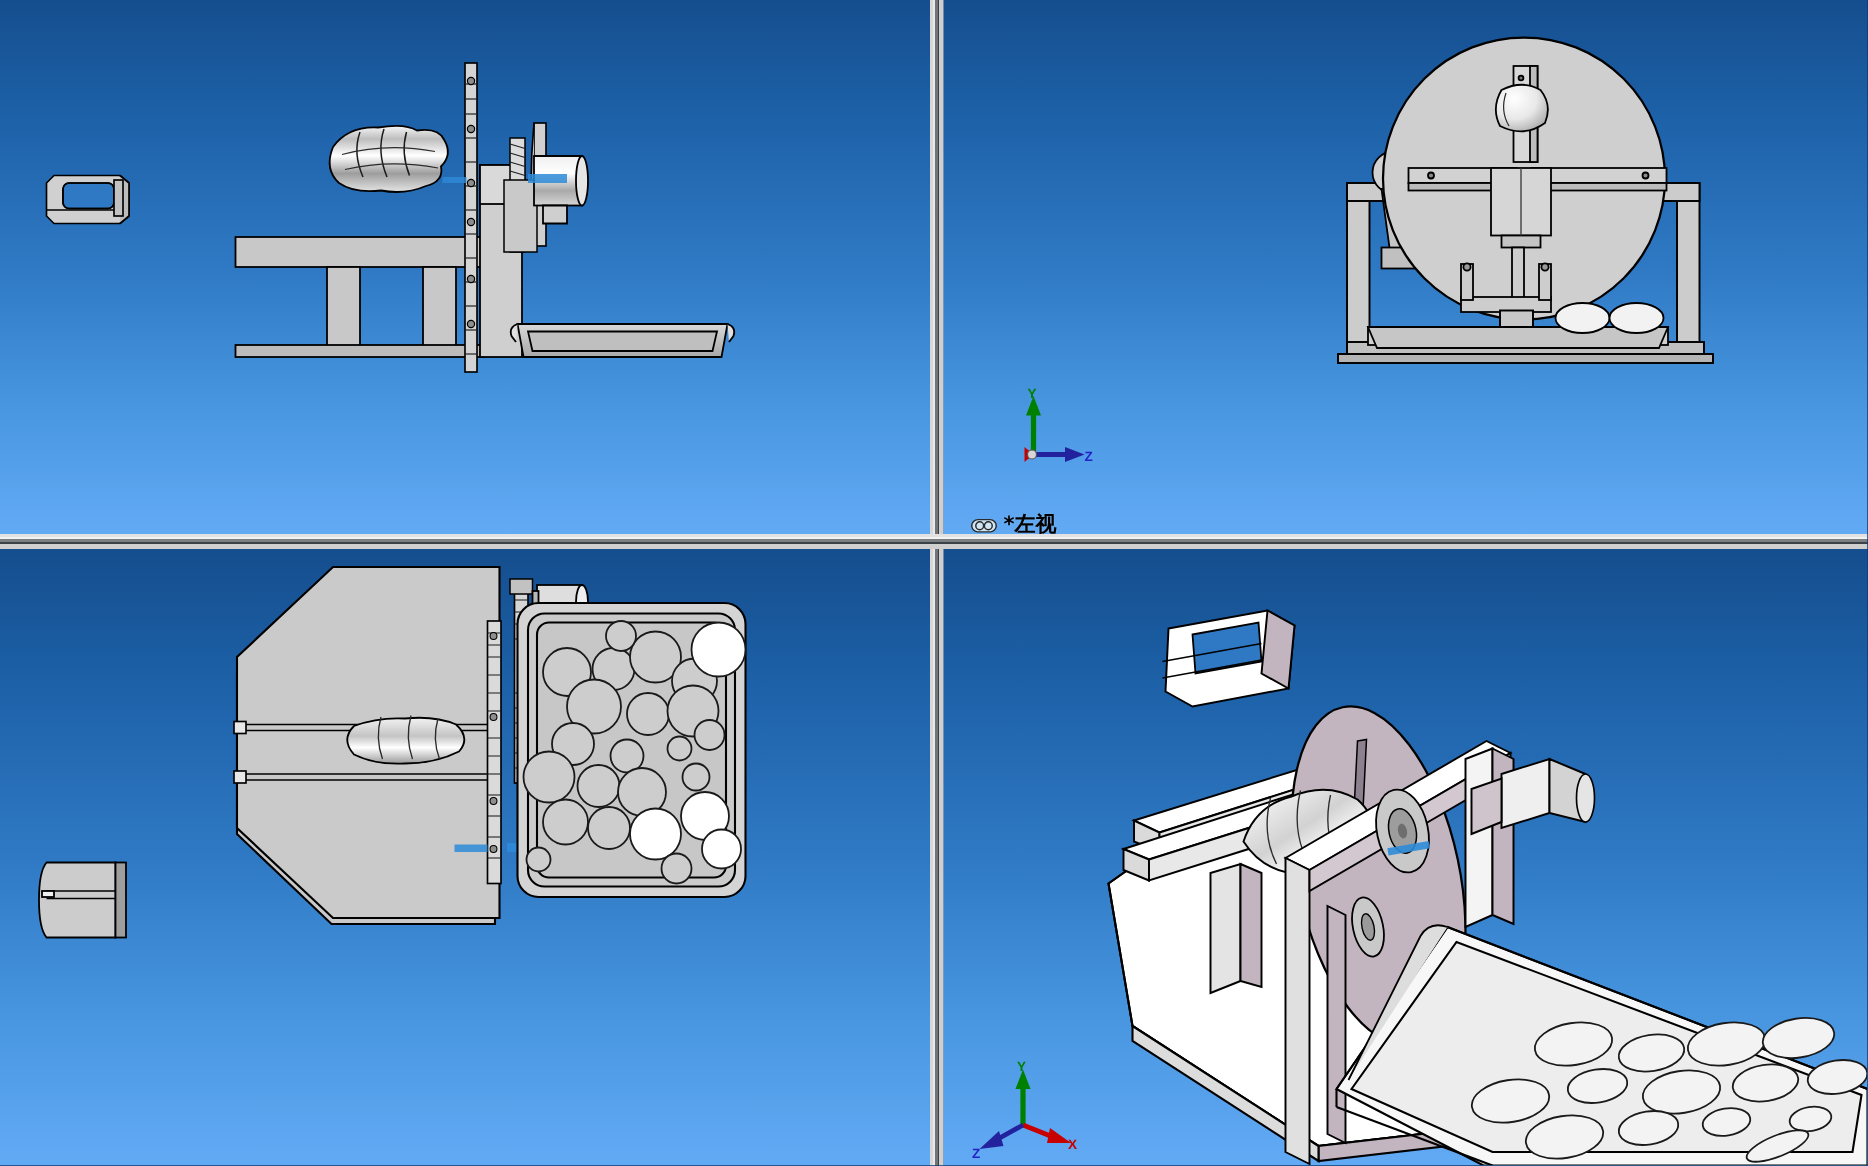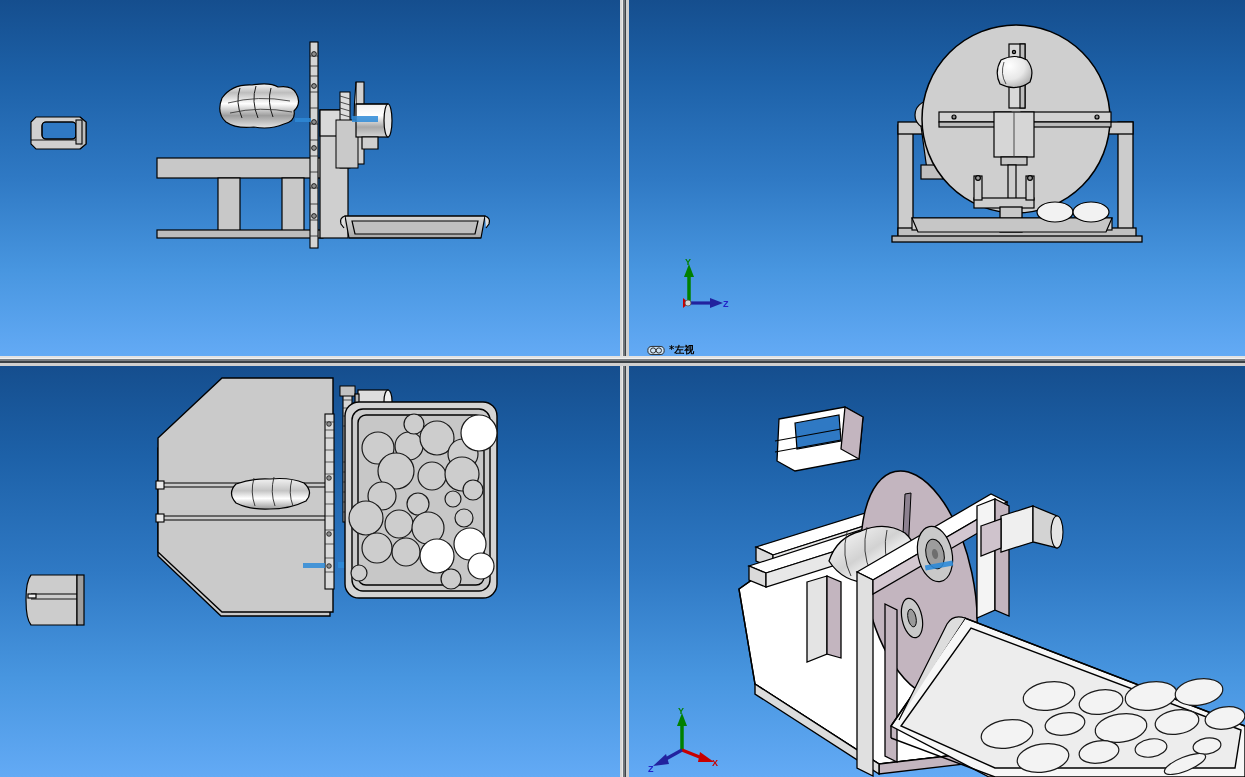--- a/index.html
+++ b/index.html
@@ -29,21 +29,21 @@
   .cad svg{display:block;}
   .cad{position:absolute;}
 
   
   .view-label{
     position:absolute;display:flex;align-items:center;gap:4px;
     font-size:13px;color:#000;white-space:nowrap;
     font-family:"DejaVu Sans","Liberation Sans",sans-serif;
     text-shadow:0 0 1px rgba(255,255,255,.25);
   }
-  .view-label .lbl-txt{font-size:10px;line-height:14px;letter-spacing:0px;font-weight:600;}
+  .view-label .lbl-txt{font-size:14px;line-height:14px;letter-spacing:0px;font-weight:600;}
   .link-icon{width:18px;height:11px;display:inline-block;}
 
   
   .triad{position:absolute;}
   .triad text{font-size:9px;font-family:"Liberation Sans",sans-serif;font-weight:bold;}
 </style>
 </head>
 <body>
 
 <div id="app">

